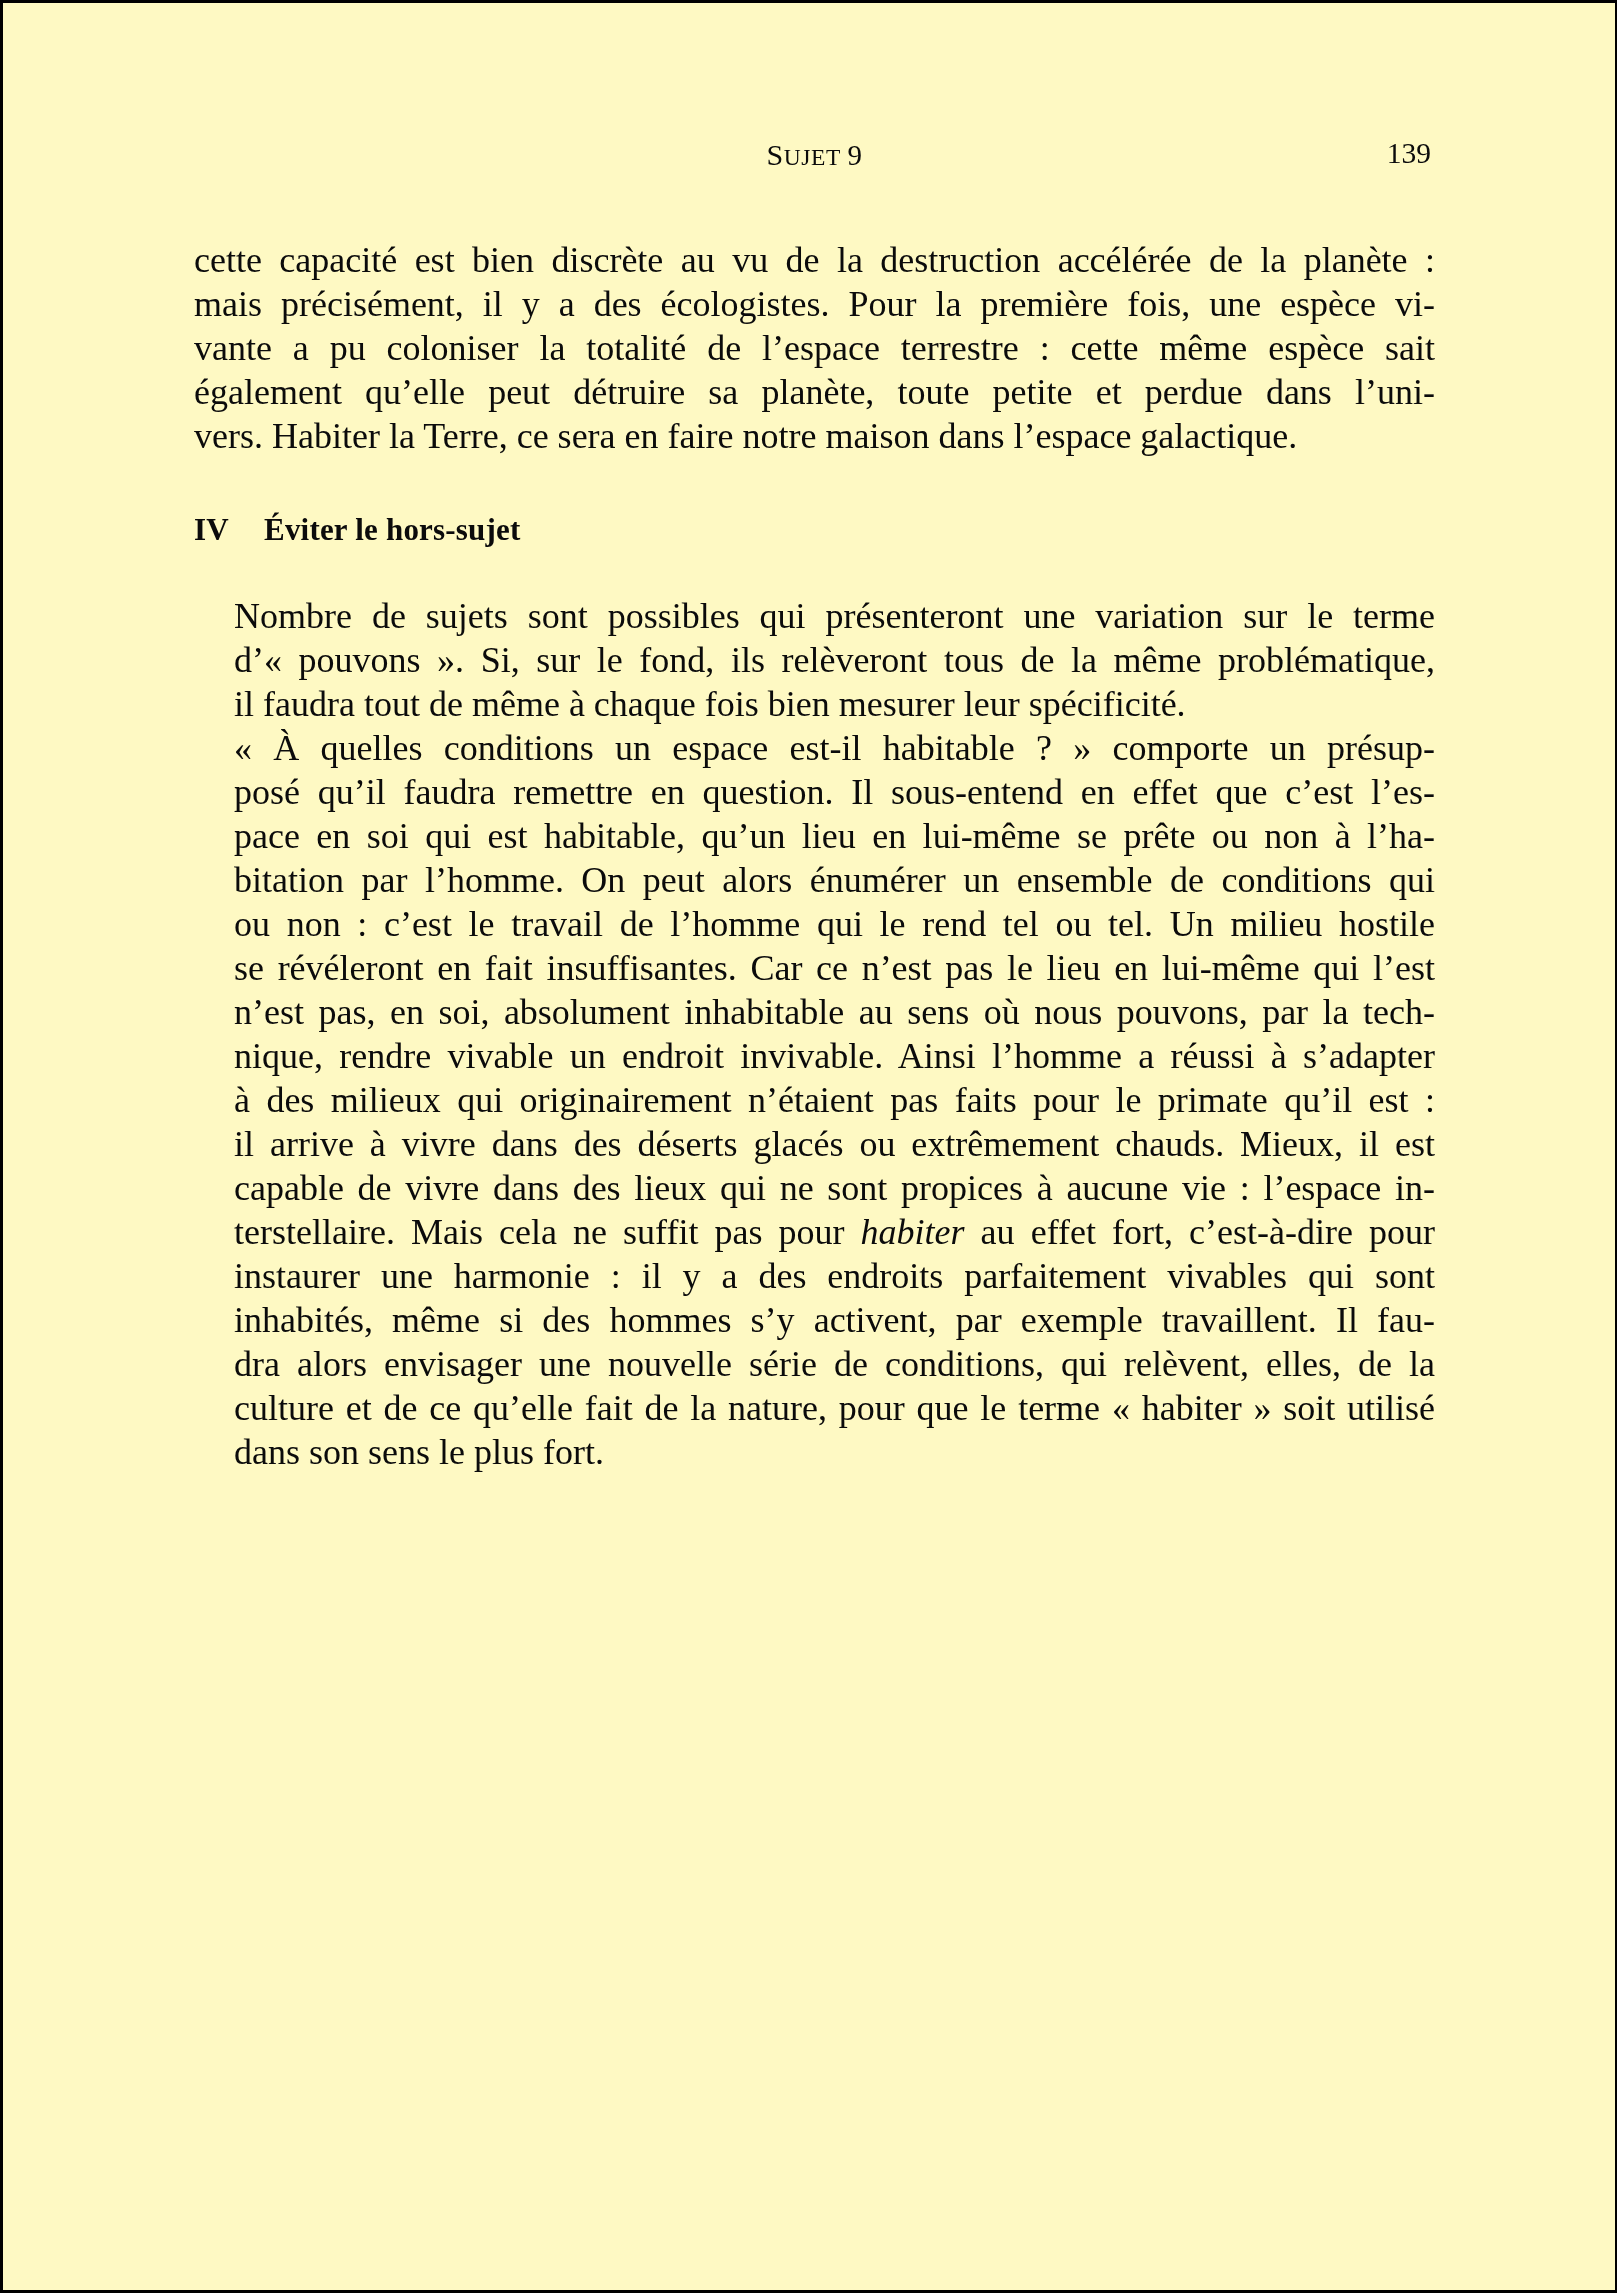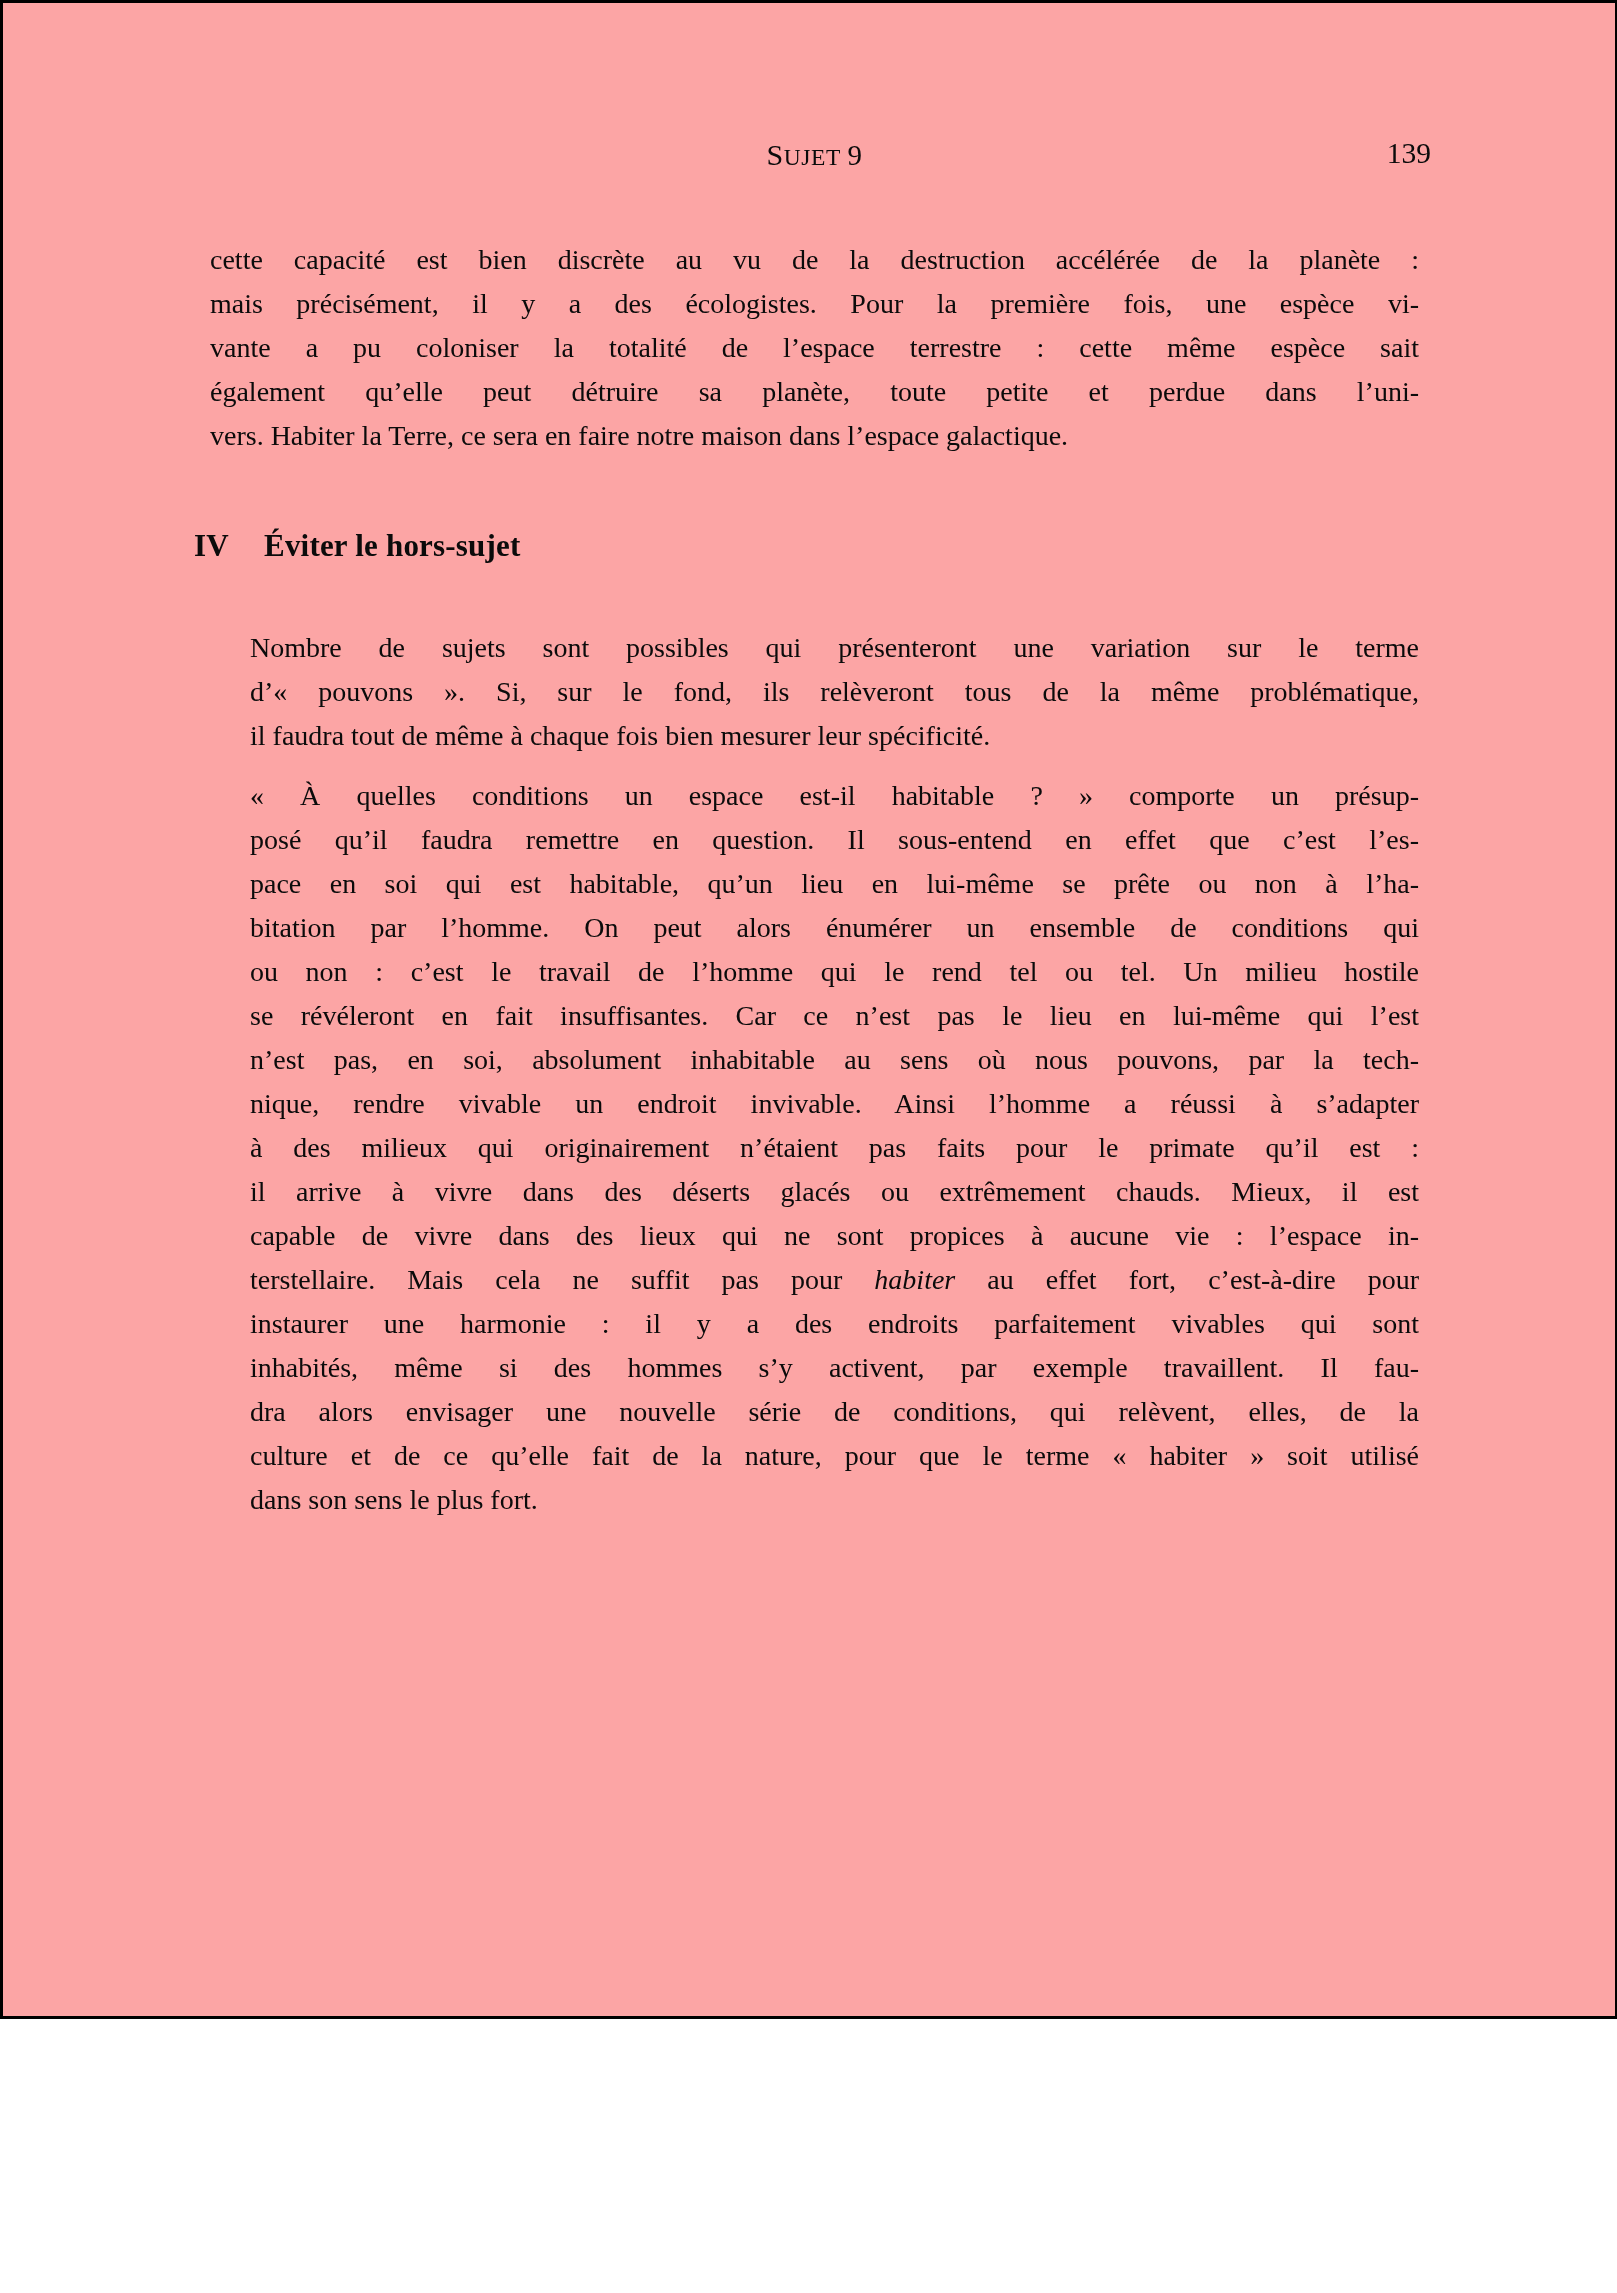--- a/index.html
+++ b/index.html
@@ -4,22 +4,22 @@
 <style>
   html, body {
     margin: 0;
     padding: 0;
     background: #ffffff;
   }
 
   .page {
     position: relative;
     width: 1618px;
-    height: 2019px;
-    background: #fca5a5;
+    height: 2293px;
+    background: #fef9c3;
     border: 3.7px solid #000000;
     box-sizing: border-box;
     overflow: hidden;
     font-family: "Liberation Serif", "DejaVu Serif", serif;
     color: #0b0b0b;
   }
 
   .content {
     position: absolute;
     left: 191px;
@@ -62,22 +62,22 @@
     font-size: 29.5px;
     line-height: 1;
   }
 
   
   .body-block {
     margin-top: 33px;
   }
 
   p.para {
-    margin: 16px;
-    font-size: 28px;
+    margin: 0;
+    font-size: 36px;
     line-height: 44px;
     text-align: justify;
     text-justify: inter-word;
     hyphens: manual;
     -webkit-hyphens: manual;
     text-indent: 0;
   }
 
   p.para.indent {
     text-indent: 40px;

